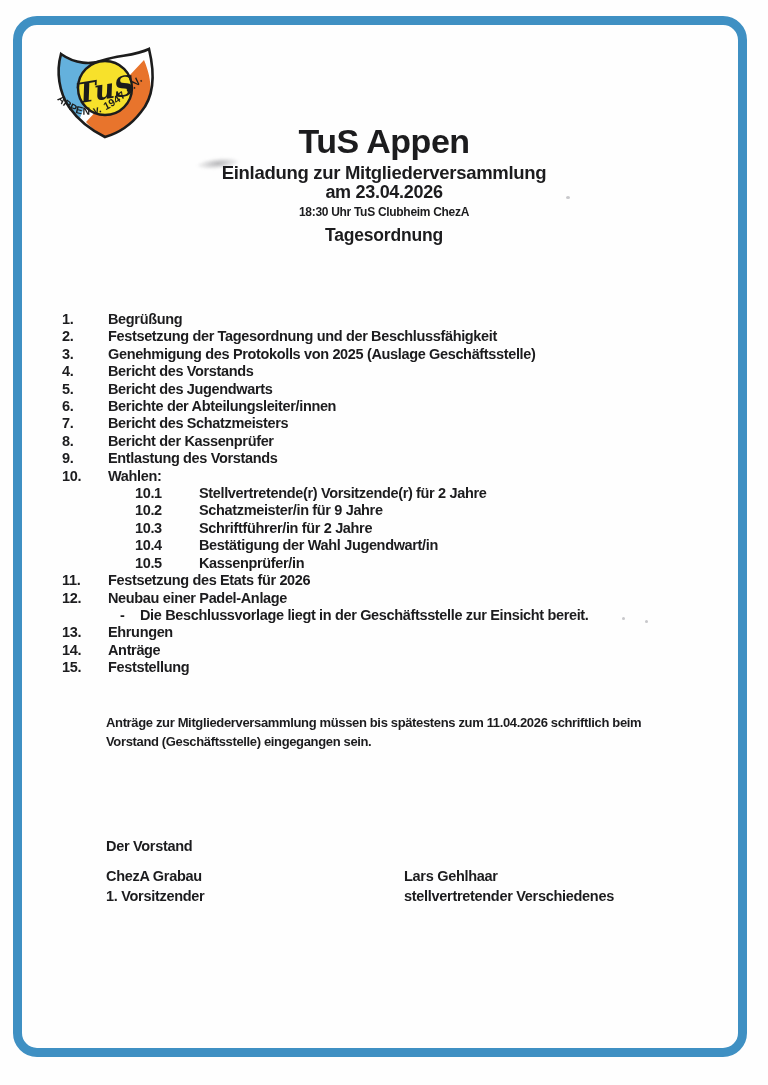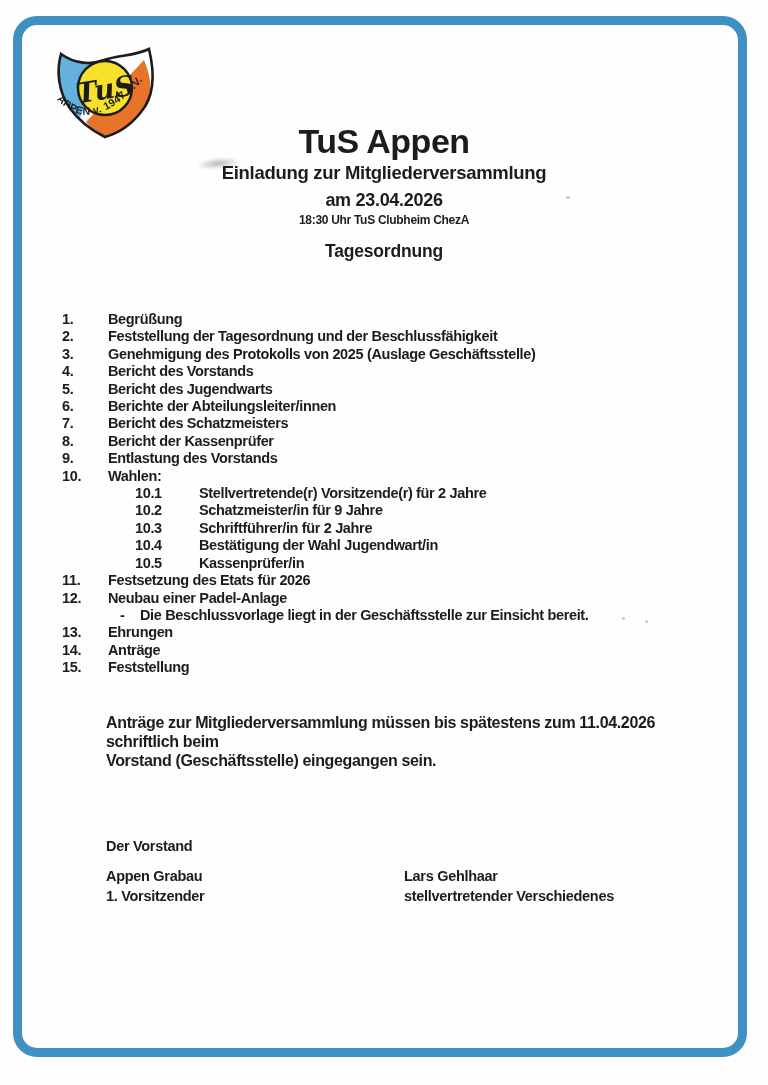--- a/index.html
+++ b/index.html
@@ -20,34 +20,34 @@
     border:9px solid #3f90c3;
     border-radius:24px;
   }
   .logo{position:absolute;left:48px;top:46px;width:114px;height:94px;}
   .header{
     position:absolute;left:22px;top:122px;width:724px;
     text-align:center;letter-spacing:-0.3px;
   }
   .title{font-size:34px;line-height:38px;letter-spacing:-0.5px;}
   .subtitle{font-size:18.5px;line-height:21px;margin-top:2px;text-align:center;}
-  .dateline{font-size:18px;line-height:19px;margin-top:8px;}
+  .dateline{font-size:18px;line-height:19px;margin-top:0;}
   .locline{font-size:12px;line-height:19px;margin-top:1px;}
-  .section-heading{font-size:17.5px;line-height:20px;margin-top:11px;letter-spacing:-0.2px;}
+  .section-heading{font-size:17.5px;line-height:20px;margin-top:3px;letter-spacing:-0.2px;}
   .agenda{
     position:absolute;left:62px;top:311px;width:660px;
     font-size:14.5px;line-height:17.4px;letter-spacing:-0.35px;
   }
   .arow{display:flex;}
   .arow .num{flex:0 0 46px;}
   .arow.sub .num{margin-left:73px;flex:0 0 64px;}
   .arow.dashrow .dash{margin-left:58px;flex:0 0 20px;}
   .note{
     position:absolute;left:106px;top:713px;width:610px;
-    font-size:16px;line-height:19px;letter-spacing:-0.35px;
+    font-size:13px;line-height:19px;letter-spacing:-0.35px;
   }
   .sig-heading{
     position:absolute;left:106px;top:837px;
     font-size:14.5px;line-height:19px;letter-spacing:-0.3px;
   }
   .sig-cols{
     position:absolute;left:106px;top:867px;width:560px;
     display:flex;font-size:14.5px;line-height:19.5px;letter-spacing:-0.3px;
   }
   .sig-col-left{flex:0 0 298px;}
@@ -103,21 +103,21 @@
     <div class="section-heading">Tagesordnung</div>
   </div>
 
   <div class="agenda">
       <div class="arow">
         <span class="num">1.</span>
         <span class="txt">Begrüßung</span>
       </div>
       <div class="arow">
         <span class="num">2.</span>
-        <span class="txt">Feststellung der Tagesordnung und der Beschlussfähigkeit</span>
+        <span class="txt">Festsetzung der Tagesordnung und der Beschlussfähigkeit</span>
       </div>
       <div class="arow">
         <span class="num">3.</span>
         <span class="txt">Genehmigung des Protokolls von 2025 (Auslage Geschäftsstelle)</span>
       </div>
       <div class="arow">
         <span class="num">4.</span>
         <span class="txt">Bericht des Vorstands</span>
       </div>
       <div class="arow">
@@ -191,21 +191,21 @@
     </div>
 
   <div class="note">
       <div>Anträge zur Mitgliederversammlung müssen bis spätestens zum 11.04.2026 schriftlich beim</div>
       <div>Vorstand (Geschäftsstelle) eingegangen sein.</div>
     </div>
 
   <div class="sig-heading">Der Vorstand</div>
   <div class="sig-cols">
     <div class="sig-col-left">
-      <div>Appen Grabau</div>
+      <div>ChezA Grabau</div>
       <div>1. Vorsitzender</div>
     </div>
     <div class="sig-col-right">
       <div>Lars Gehlhaar</div>
       <div>stellvertretender Verschiedenes</div>
     </div>
   </div>
 
 </div>
 

